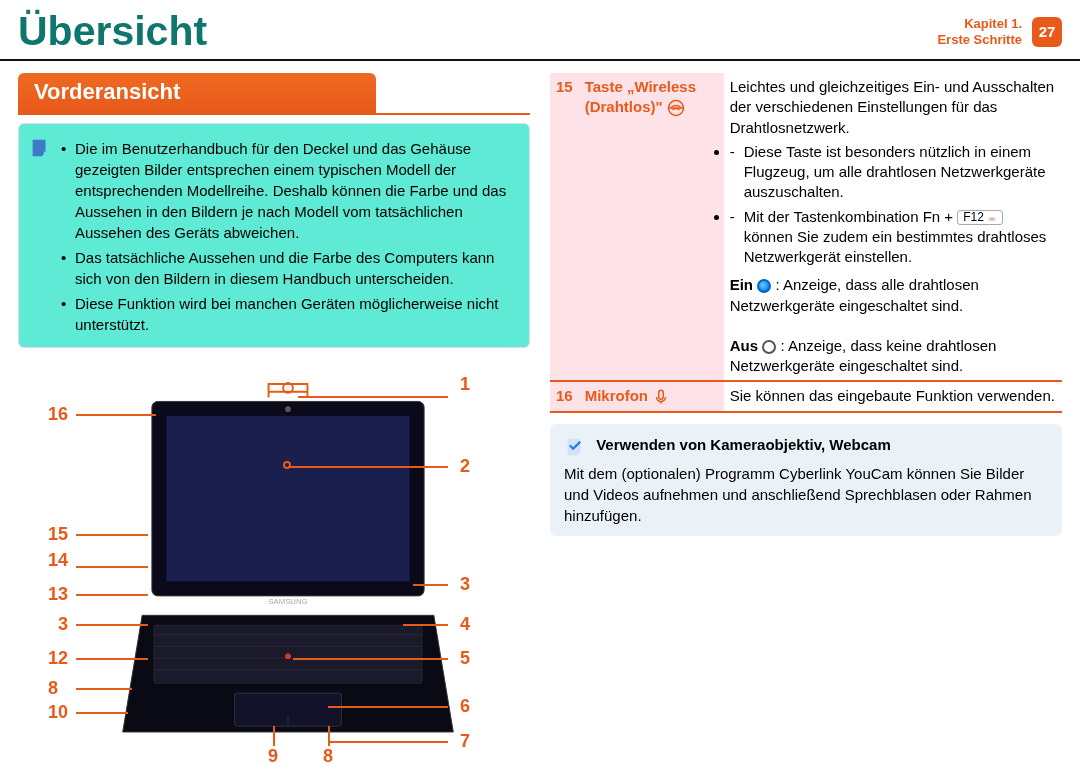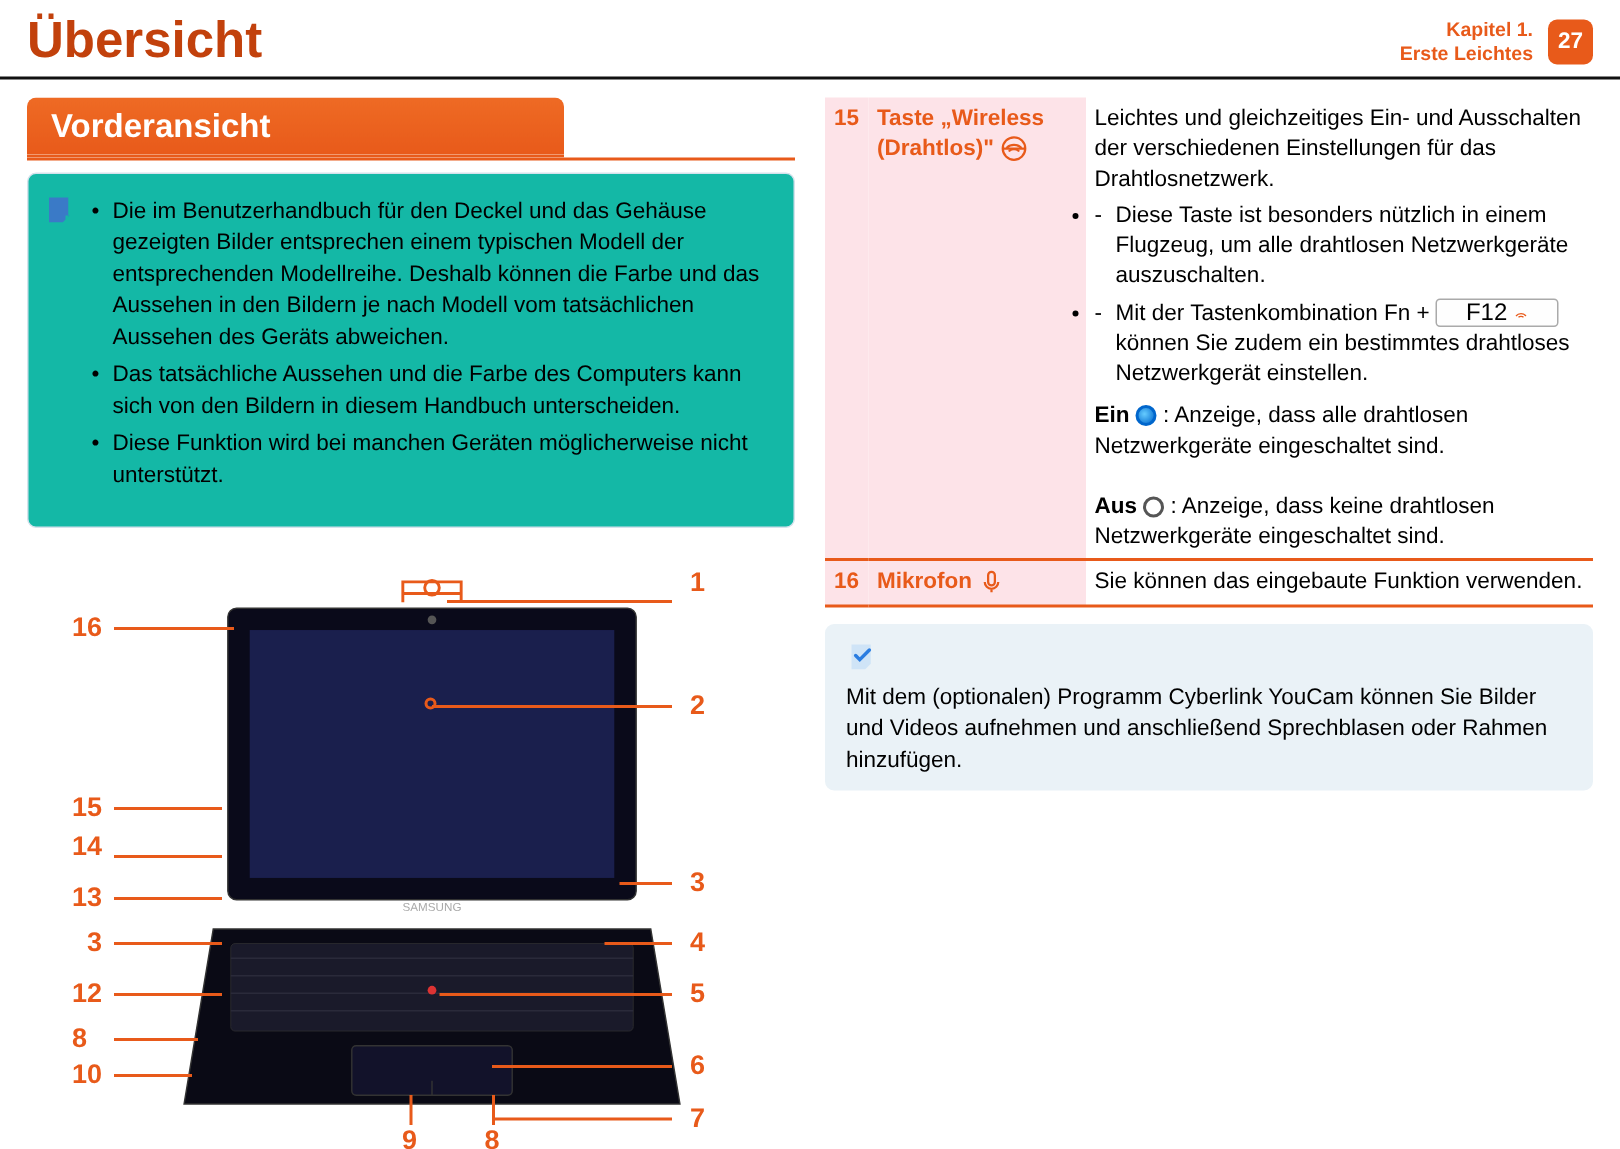--- a/index.html
+++ b/index.html
@@ -12,23 +12,23 @@
     overflow: hidden;
   }
   .header {
     display: flex;
     justify-content: space-between;
     align-items: center;
     padding: 8px 18px 4px 18px;
     border-bottom: 2px solid #111;
   }
   .page-title {
-    font-size: 34px;
-    font-weight: 700;
-    color: #c2410c;
+    font-size: 41px;
+    font-weight: 700;
+    color: #0f766e;
   }
   .header-right {
     display: flex;
     align-items: center;
     gap: 10px;
   }
   .chapter {
     text-align: right;
     color: #e85a1a;
     font-weight: 700;
@@ -58,24 +58,24 @@
     color: #fff;
     font-size: 22px;
     font-weight: 700;
     padding: 6px 16px;
     border-radius: 6px 6px 0 0;
     width: 70%;
     border-bottom: 2px solid #e85a1a;
   }
   .underline-orange { height: 2px; background: #e85a1a; margin-bottom: 8px;}
   .note-box {
-    background: #14b8a6;
+    background: #5eead4;
     border: 1px solid #d5e2ec;
     border-radius: 6px;
-    padding: 14px 16px 20px 42px;
+    padding: 14px 16px 8px 42px;
     position: relative;
     font-size: 15px;
     line-height: 1.4;
   }
   .note-box .note-icon {
     position: absolute;
     left: 10px;
     top: 12px;
     width: 22px;
     height: 22px;
@@ -117,22 +117,22 @@
   }
   .feature-table td { vertical-align: top; padding: 4px 6px;}
   .feature-table .num { width: 28px; color: #e85a1a; font-weight: 700; text-align: center; background:#fde3e8;}
   .feature-table .name { color: #e85a1a; font-weight: 700; background:#fde3e8; width: 145px;}
   .feature-table .desc { }
   .feature-table tr.sep td { border-top: 2px solid #e85a1a; }
   .key-badge {
     display: inline-block;
     border: 1px solid #aaa;
     border-radius: 3px;
-    padding: 0 19px;
-    font-size: 16px;
+    padding: 0 5px;
+    font-size: 12px;
     vertical-align: middle;
     line-height: 1.1;
     background: #fefefe;
   }
   .led { display:inline-block; width:14px; height:14px; border-radius:50%; border:2px solid #555; vertical-align:middle; }
   .led.on { background: radial-gradient(circle at 40% 40%, #6cf, #06c); border-color:#06c;}
   .check-icon { width:22px; height:22px; color:#2a7de1; display:inline-block; vertical-align:middle; margin-right:6px;}
   .tip-box {
     background: #eaf2f7;
     border-radius: 6px;
@@ -149,21 +149,21 @@
   .sub-bullets li::before { content:"-"; position:absolute; left:0; }
 </style>
 </head>
 <body>
 
 <div class="header">
   <div class="page-title">Übersicht</div>
   <div class="header-right">
     <div class="chapter">
       <div>Kapitel 1.</div>
-      <div>Erste Leichtes</div>
+      <div>Erste Schritte</div>
     </div>
     <div class="page-badge">27</div>
   </div>
 </div>
 
 <div class="content">
 
   <div class="col">
     <div class="section-tab">Vorderansicht</div>
     <div class="underline-orange"></div>
@@ -327,17 +327,18 @@
           </tr>
     </tbody>
       </table>
 
     <div class="tip-box">
       <div>
         <svg class="check-icon" viewBox="0 0 24 24" fill="currentColor">
           <path d="M4 4h14v14l-4 4H4V4z" fill="#cfe4f7"></path>
           <path d="M7 12l3 3 7-7" fill="none" stroke="#2a7de1" stroke-width="2.5" stroke-linecap="round"></path>
         </svg>
+        <span class="tip-title">Verwenden von Kameraobjektiv, Webcam</span>
       </div>
       <div style="margin-top:6px">Mit dem (optionalen) Programm Cyberlink YouCam können Sie Bilder und Videos aufnehmen und anschließend Sprechblasen oder Rahmen hinzufügen.</div>
     </div>
   </div>
 </div>
 
 </body></html>

